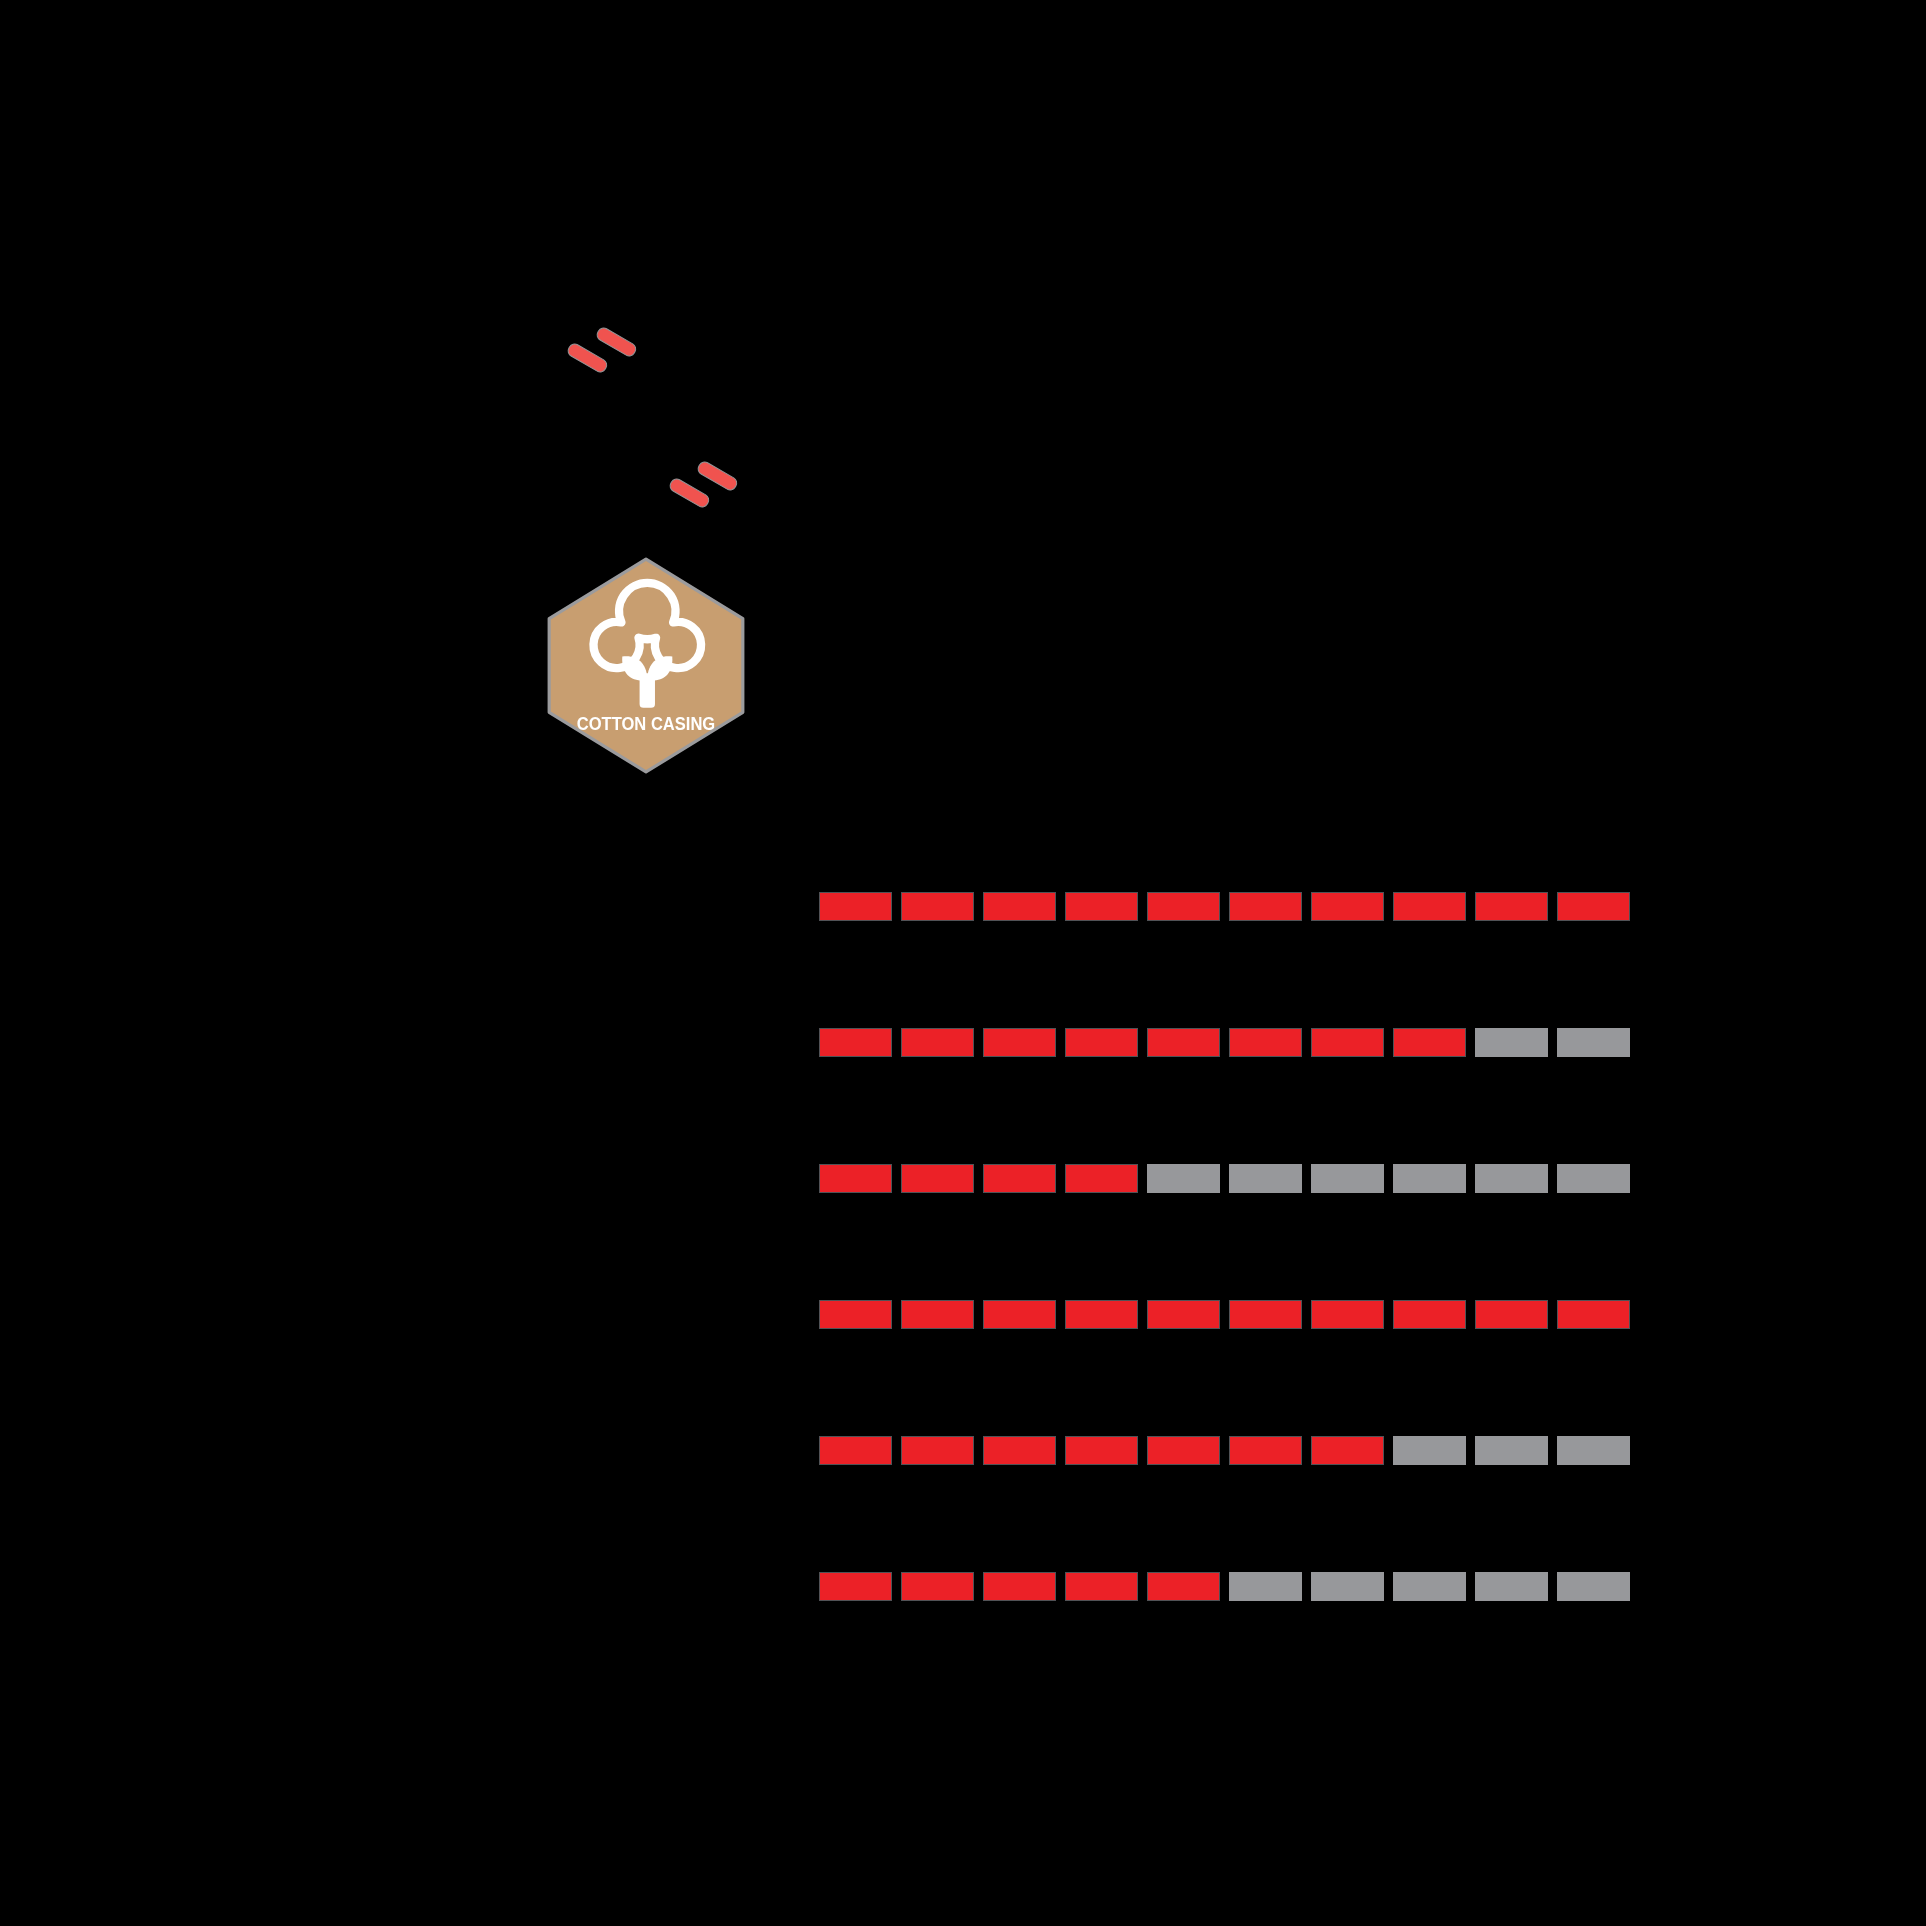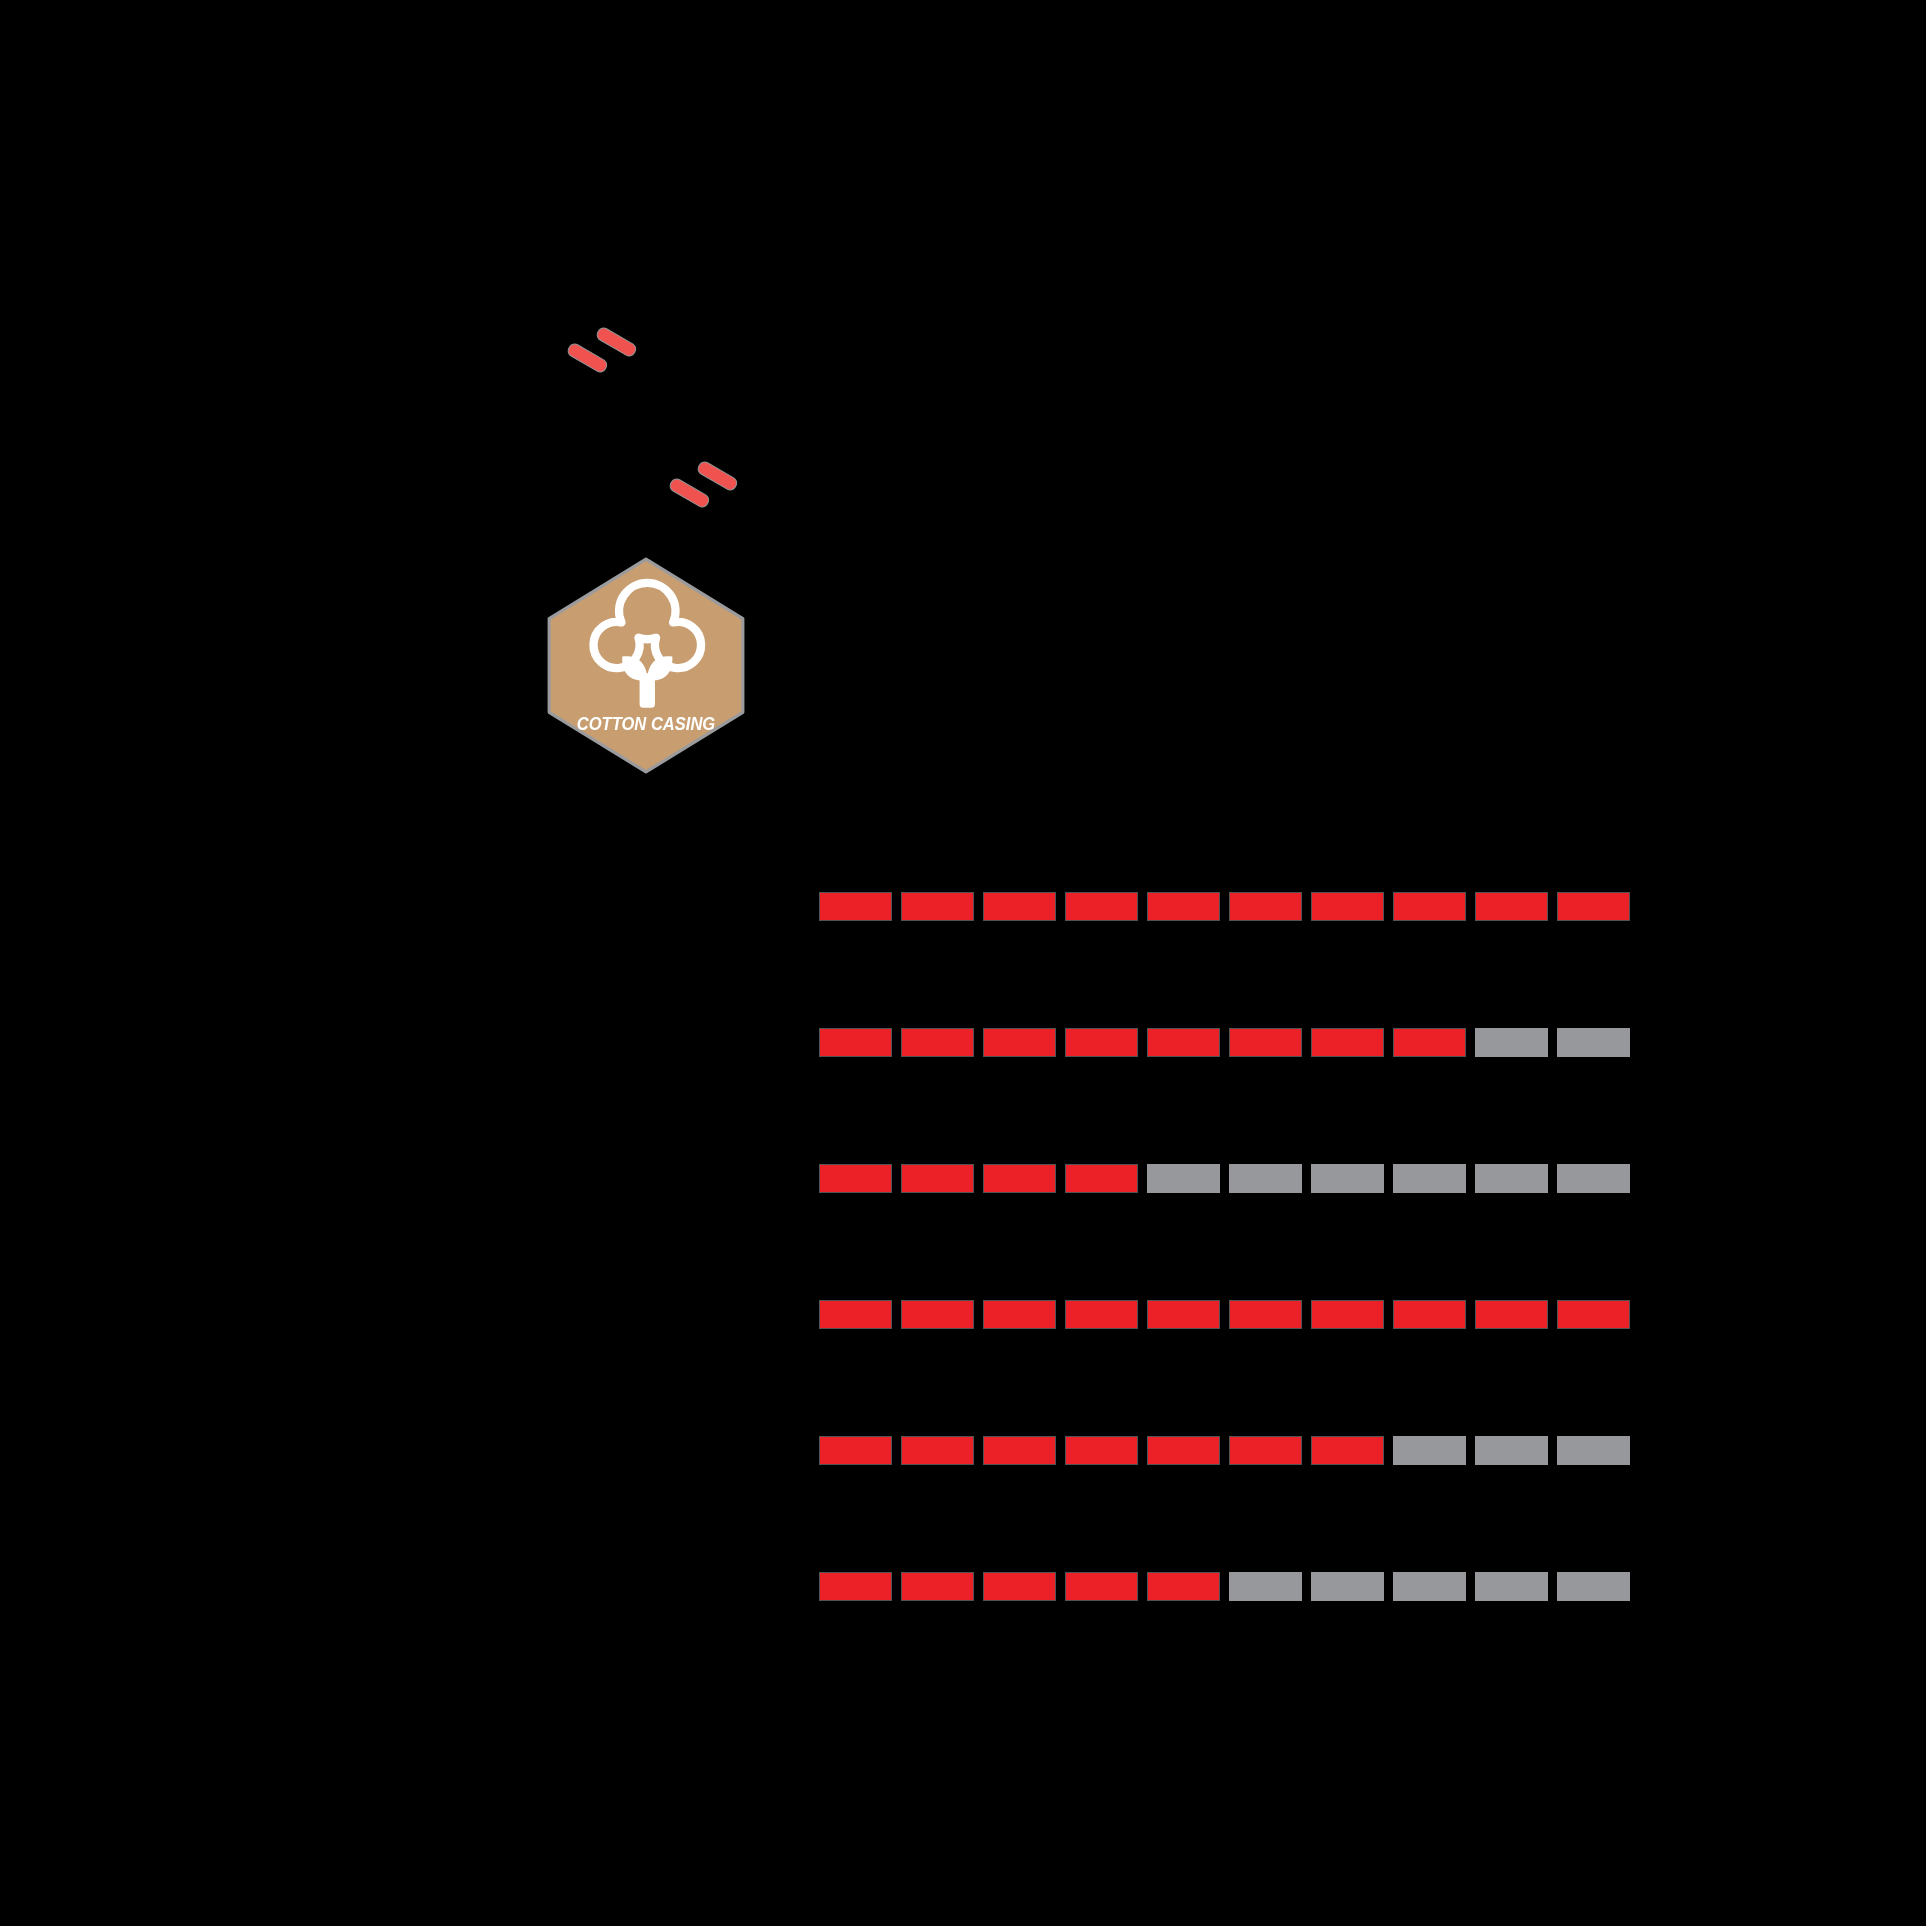--- a/index.html
+++ b/index.html
@@ -9,21 +9,20 @@
     height: 1926px;
     overflow: hidden;
     background: var(--background, #000);
     font-family: "Liberation Sans", sans-serif;
   }
   .canvas {
     position: relative;
     width: 1926px;
     height: 1926px;
     background: var(--background, #000);
-    font-style: italic;
   }
   
   .dash {
     position: absolute;
     width: 41px;
     height: 11.6px;
     border-radius: 6.4px;
     background: var(--dash-red, #f0534f);
     border: 1.9px solid var(--dash-outline, #939597);
     box-sizing: content-box;

